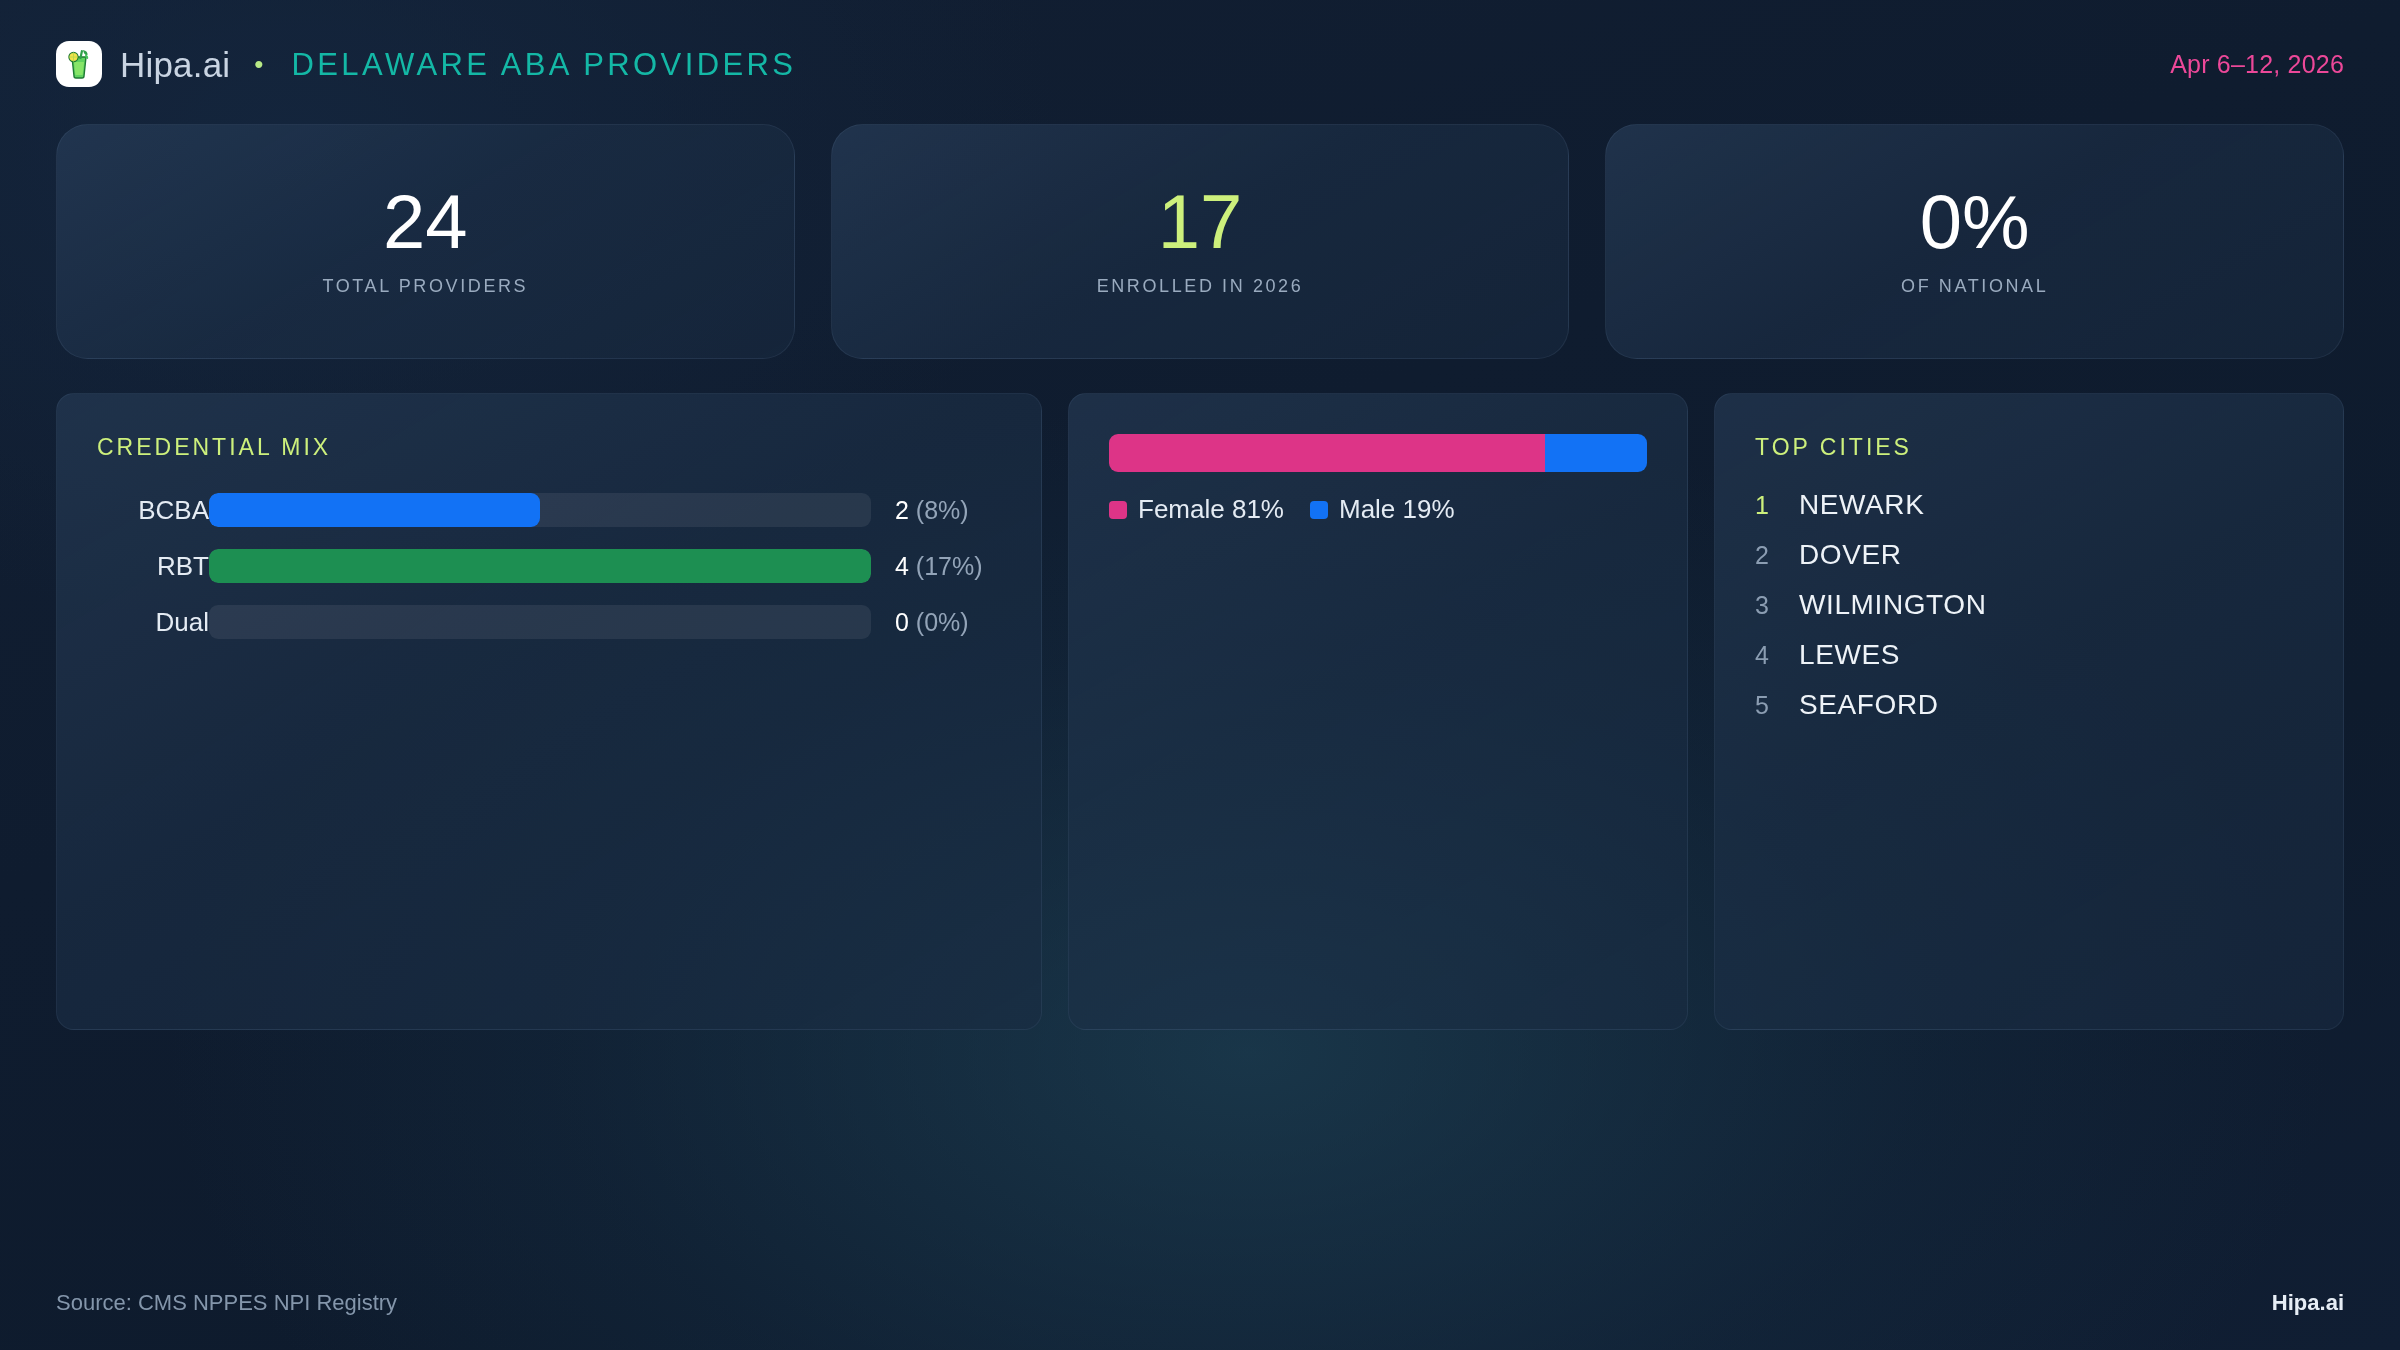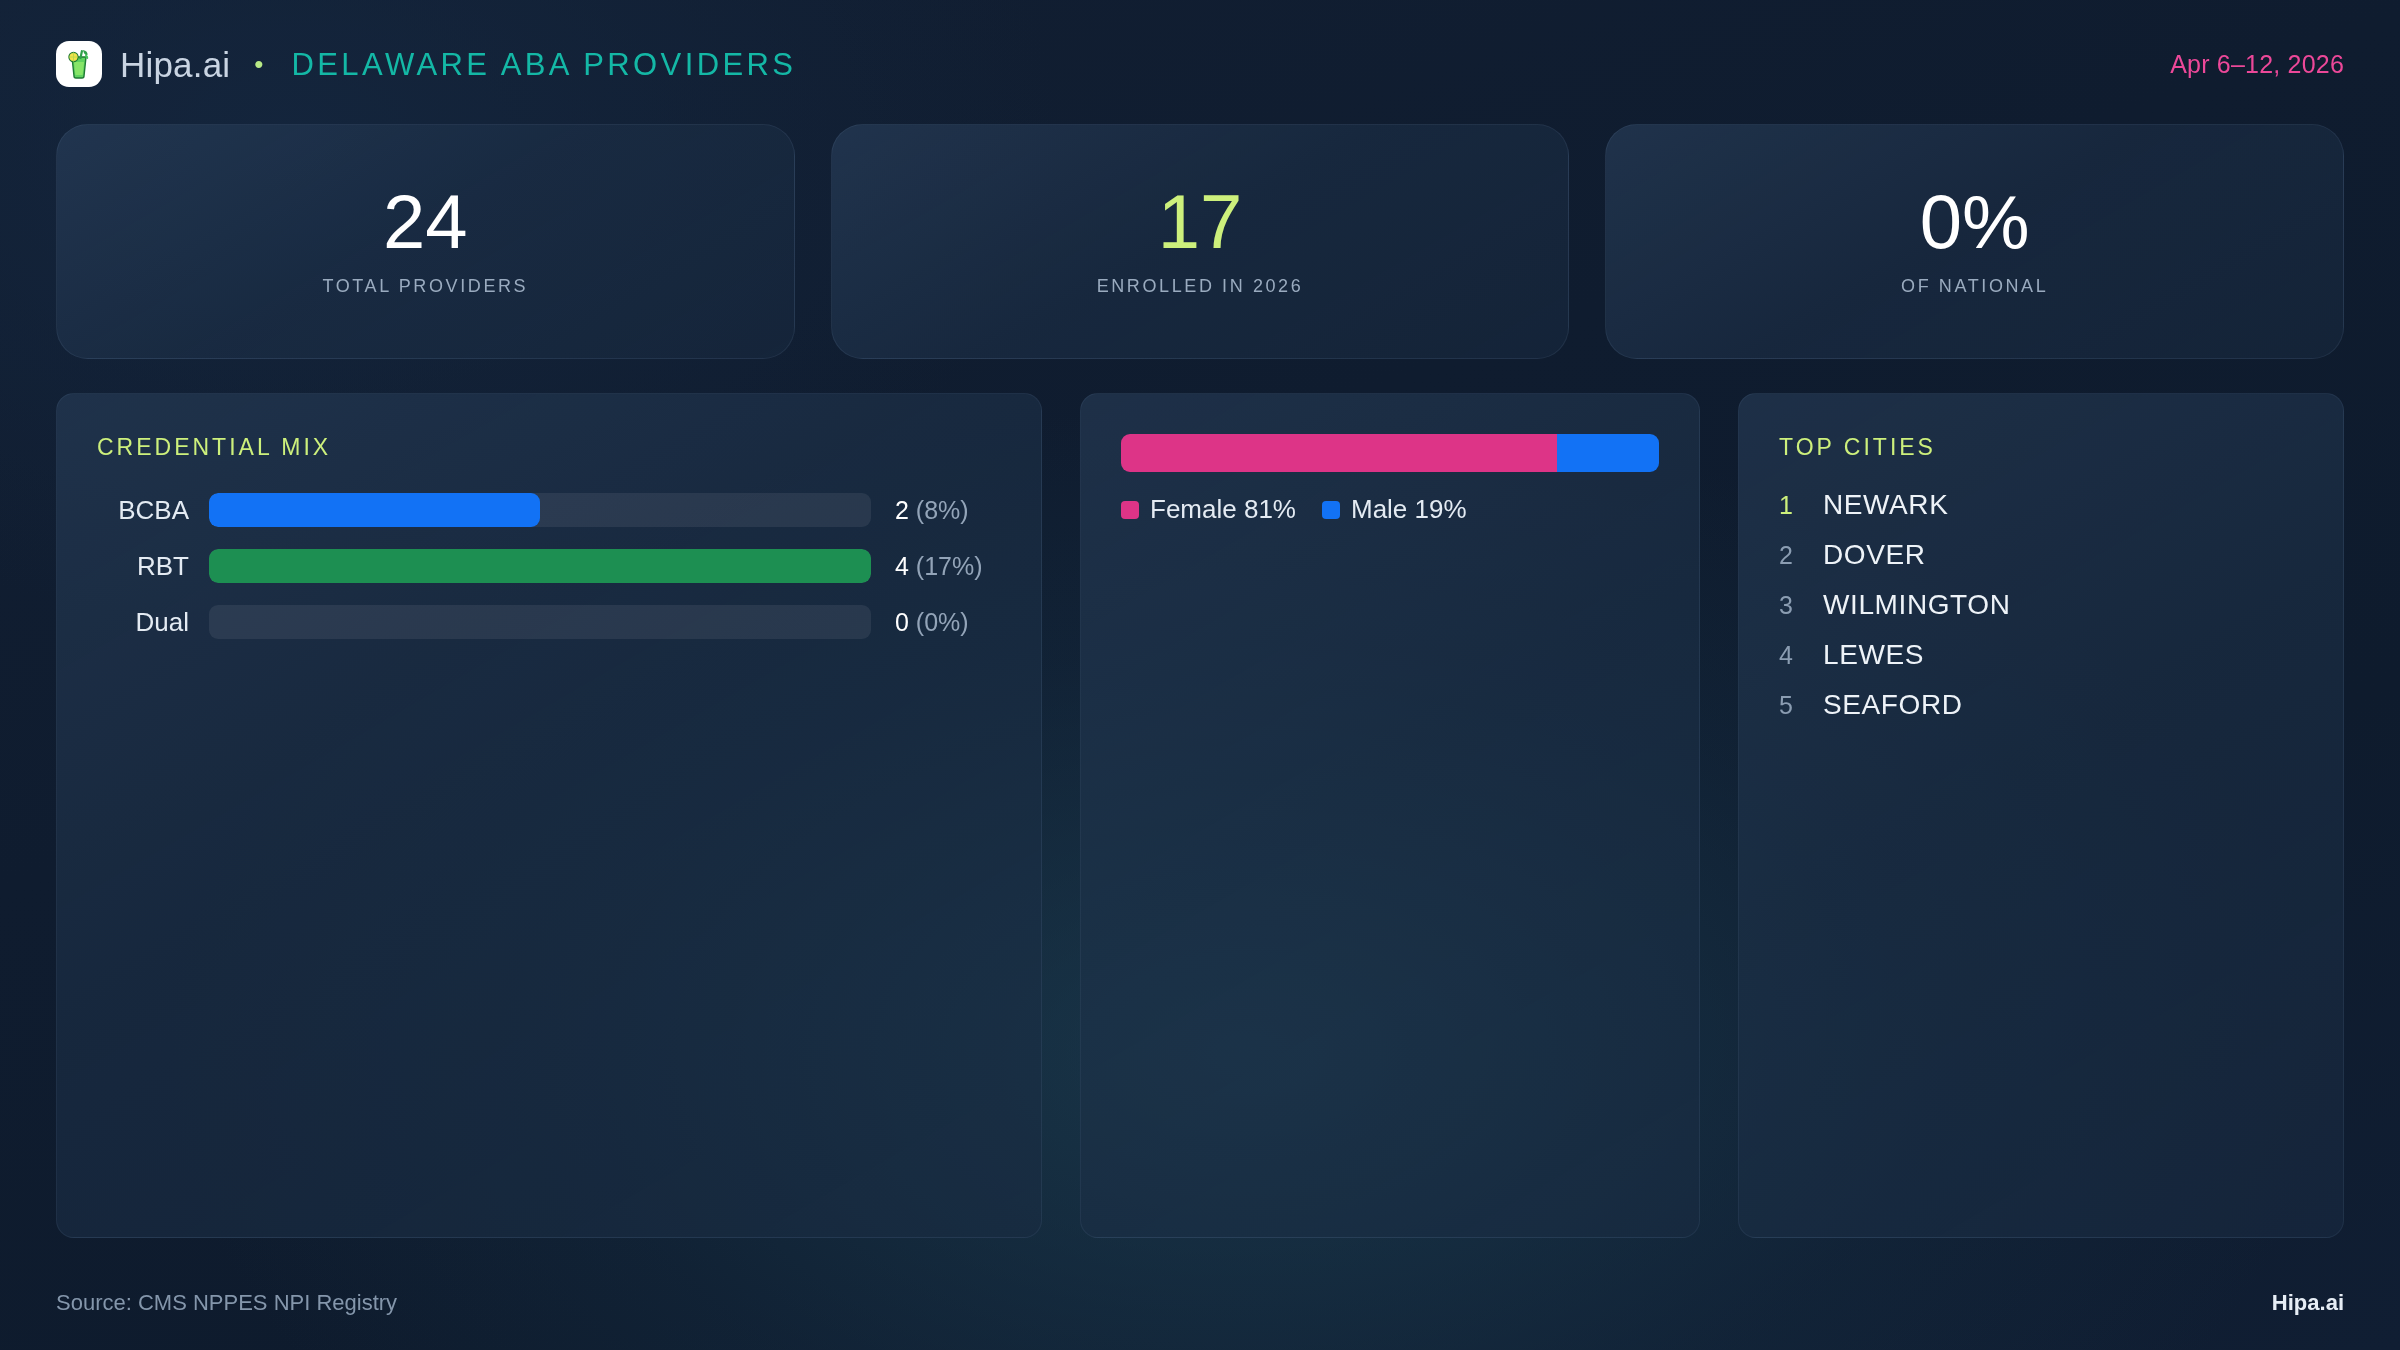--- a/index.html
+++ b/index.html
@@ -128,23 +128,23 @@
     letter-spacing: 2.6px;
     text-transform: uppercase;
   }
 
   
   .panels {
     position: absolute;
     left: 56px;
     top: 393px;
     right: 56px;
-    height: 845px;
-    display: flex;
-    gap: 38px;
+    height: 637px;
+    display: flex;
+    gap: 26px;
   }
 
   .panel {
     border-radius: 18px;
     background: linear-gradient(150deg, rgba(41,63,90,0.58) 0%, rgba(30,50,74,0.55) 45%, rgba(26,44,67,0.52) 100%);
     border: 1px solid rgba(120,150,185,0.11);
     padding: 40px 40px 0 40px;
     position: relative;
   }
 
@@ -165,21 +165,20 @@
 
   .bar-row {
     display: flex;
     align-items: center;
     height: 42px;
   }
 
   .bar-label {
     width: 112px;
     text-align: right;
-    padding-right: 20px;
     font-size: 26px;
     color: #e4ebf3;
     flex: none;
   }
 
   .bar-track {
     flex: 1;
     height: 34px;
     border-radius: 9px;
     background: rgba(255,255,255,0.075);

